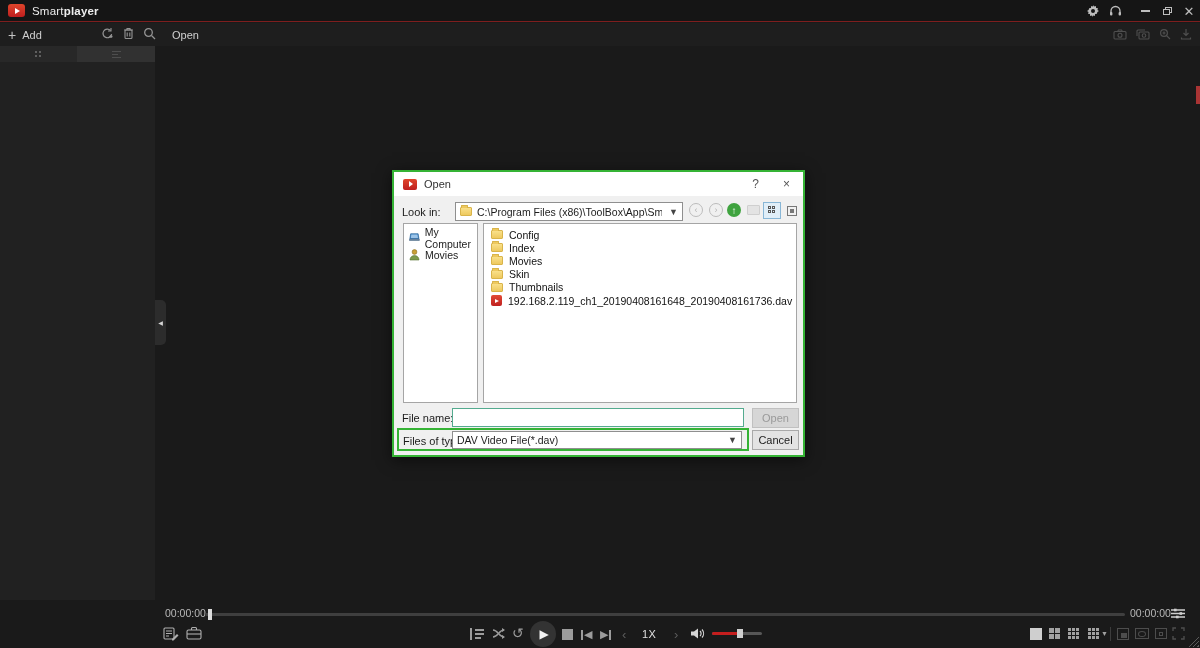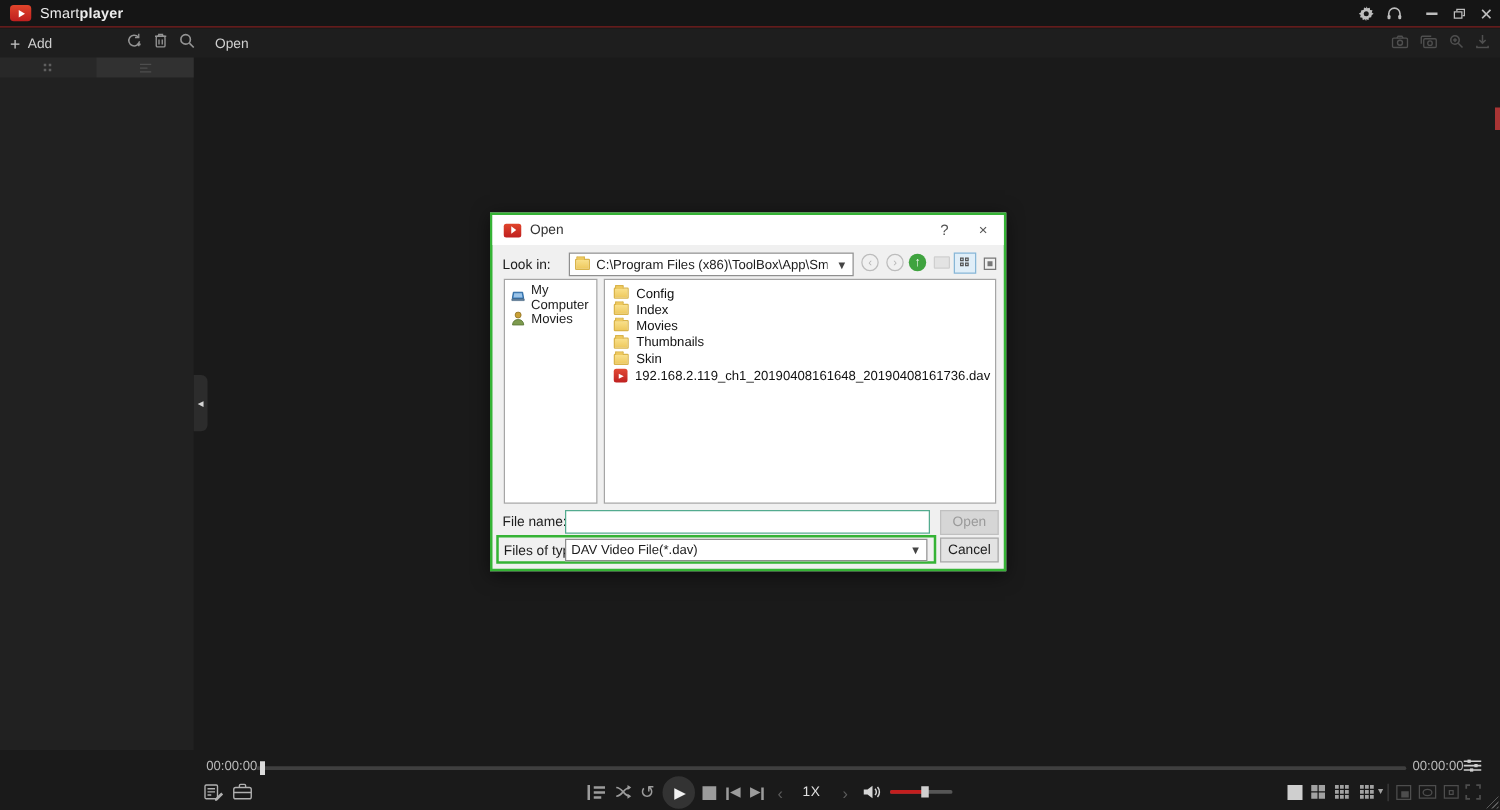--- a/index.html
+++ b/index.html
@@ -322,25 +322,25 @@
       <div class="file-item">
           <span class="folder-ic"></span>
           <span>Index</span>
         </div>
       <div class="file-item">
           <span class="folder-ic"></span>
           <span>Movies</span>
         </div>
       <div class="file-item">
           <span class="folder-ic"></span>
+          <span>Skin</span>
+        </div>
+      <div class="file-item">
+          <span class="folder-ic"></span>
           <span>Thumbnails</span>
-        </div>
-      <div class="file-item">
-          <span class="folder-ic"></span>
-          <span>Skin</span>
         </div>
       <div class="file-item">
           <span class="video-ic">
             <span class="tri"></span>
           </span>
           <span>192.168.2.119_ch1_20190408161648_20190408161736.dav</span>
         </div>
     </div>
 
     <span class="dlg-label" style="left:8px; top:216px;">File name:</span>

